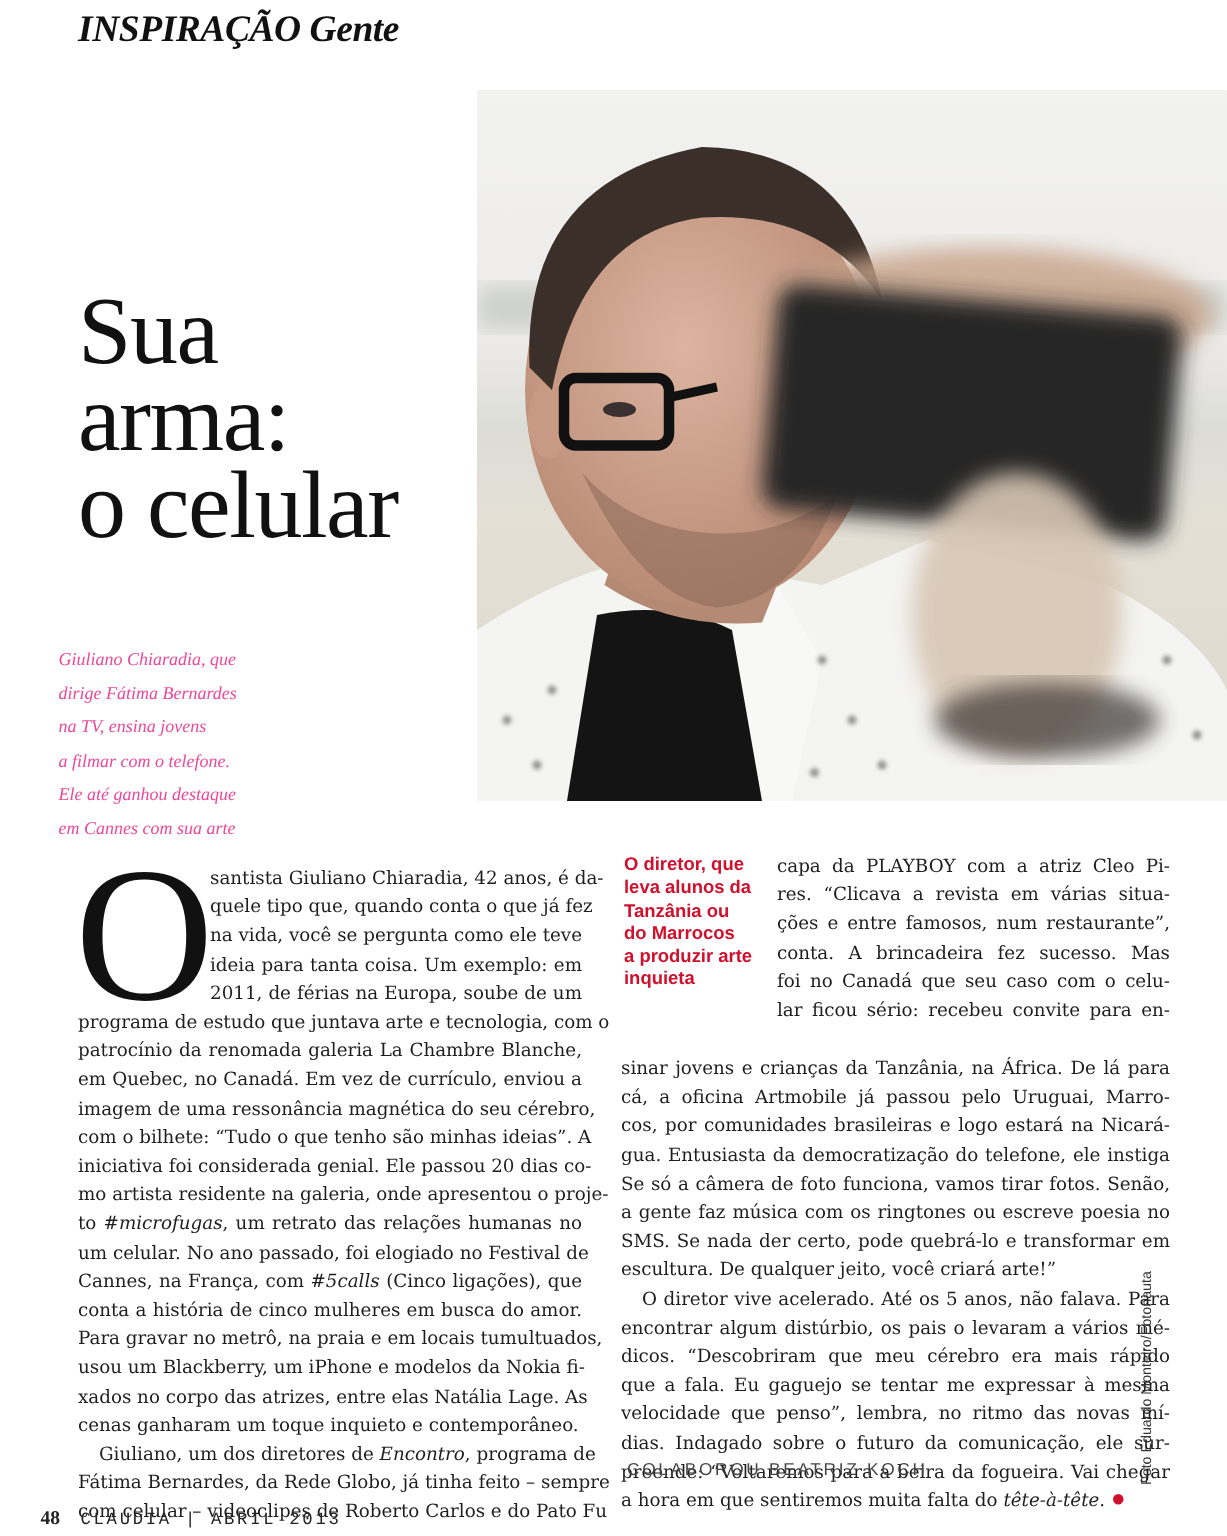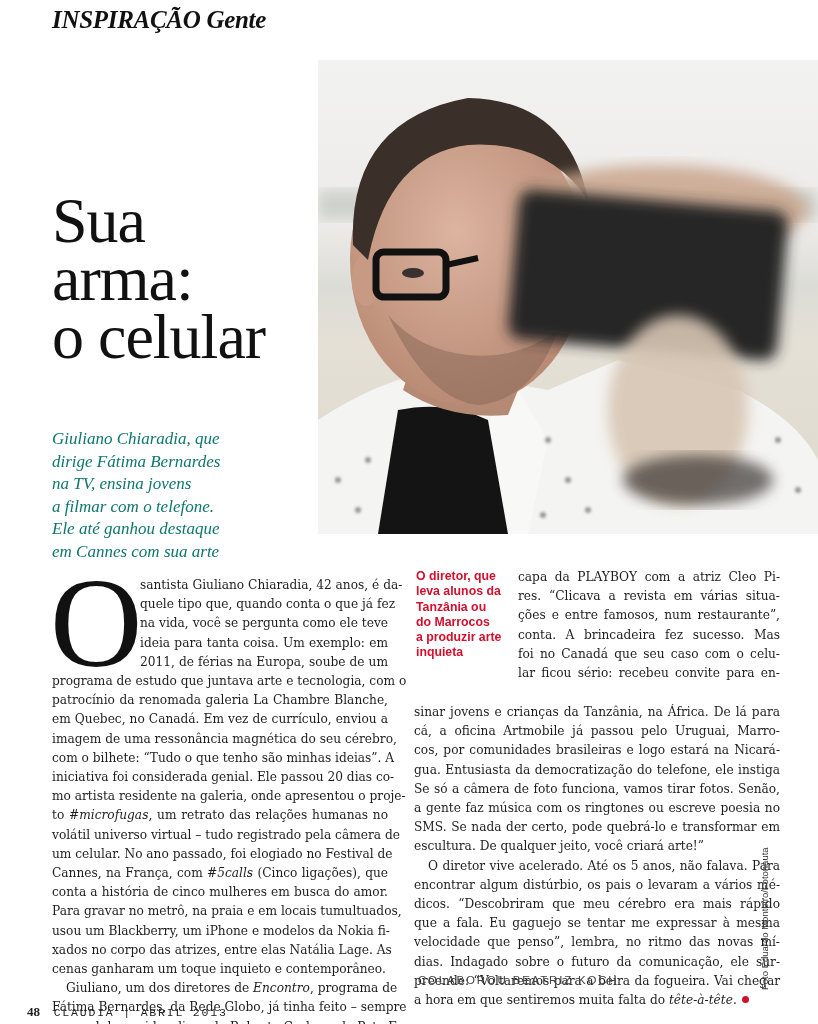--- a/index.html
+++ b/index.html
@@ -19,23 +19,23 @@
     overflow: hidden;
     background: linear-gradient(180deg, #f2f2f1 0%, #ecebe9 35%, #dcdcd6 48%, #e4e0d6 60%, #ded8cc 100%);
   }
   .headline {
     position: absolute; left: 52px; top: 192px; margin: 0;
     font-family: "Liberation Serif", serif; font-weight: normal;
     font-size: 64px; line-height: 58px; color: #111; letter-spacing: -1px;
   }
   .headline span { display: block; }
   .deck {
-    position: absolute; left: 52px; top: 428px; width: 260px; margin: 0;
+    position: absolute; left: 39px; top: 428px; width: 260px; margin: 0;
     font-family: "Liberation Serif", serif; font-style: italic;
-    font-size: 17px; line-height: 22.5px; color: #0f766e;
+    font-size: 12px; line-height: 22.5px; color: #ec4899;
   }
   .deck span { display: block; white-space: nowrap; }
   .col {
     position: absolute; font-family: "DejaVu Serif", serif;
     font-size: 12.2px; line-height: 19.2px; color: #1e1e1e; text-align: justify;
   }
   .col .ln { display: block; text-align: justify; text-align-last: justify; white-space: nowrap; }
   .col .ln.last { text-align-last: left; }
   .col .ind { text-indent: 14px; }
   .col-left { left: 52px; top: 576px; width: 336px; }
@@ -156,21 +156,20 @@
 </div>
 <div class="col col-left" style="top:672px;">
   <span class="ln">programa de estudo que juntava arte e tecnologia, com o</span>
   <span class="ln">patrocínio da renomada galeria La Chambre Blanche,</span>
   <span class="ln">em Quebec, no Canadá. Em vez de currículo, enviou a</span>
   <span class="ln">imagem de uma ressonância magnética do seu cérebro,</span>
   <span class="ln">com o bilhete: “Tudo o que tenho são minhas ideias”. A</span>
   <span class="ln">iniciativa foi considerada genial. Ele passou 20 dias co-</span>
   <span class="ln">mo artista residente na galeria, onde apresentou o proje-</span>
   <span class="ln"><span>to </span><em>#microfugas</em><span>, um retrato das relações humanas no</span></span>
-  <span class="ln">volátil universo virtual – tudo registrado pela câmera de</span>
   <span class="ln">um celular. No ano passado, foi elogiado no Festival de</span>
   <span class="ln"><span>Cannes, na França, com </span><em>#5calls</em><span> (Cinco ligações), que</span></span>
   <span class="ln">conta a história de cinco mulheres em busca do amor.</span>
   <span class="ln">Para gravar no metrô, na praia e em locais tumultuados,</span>
   <span class="ln">usou um Blackberry, um iPhone e modelos da Nokia fi-</span>
   <span class="ln">xados no corpo das atrizes, entre elas Natália Lage. As</span>
   <span class="ln last">cenas ganharam um toque inquieto e contemporâneo.</span>
   <span class="ln ind"><span>Giuliano, um dos diretores de </span><em>Encontro</em><span>, programa de</span></span>
   <span class="ln">Fátima Bernardes, da Rede Globo, já tinha feito – sempre</span>
   <span class="ln">com celular – videoclipes de Roberto Carlos e do Pato Fu</span>

